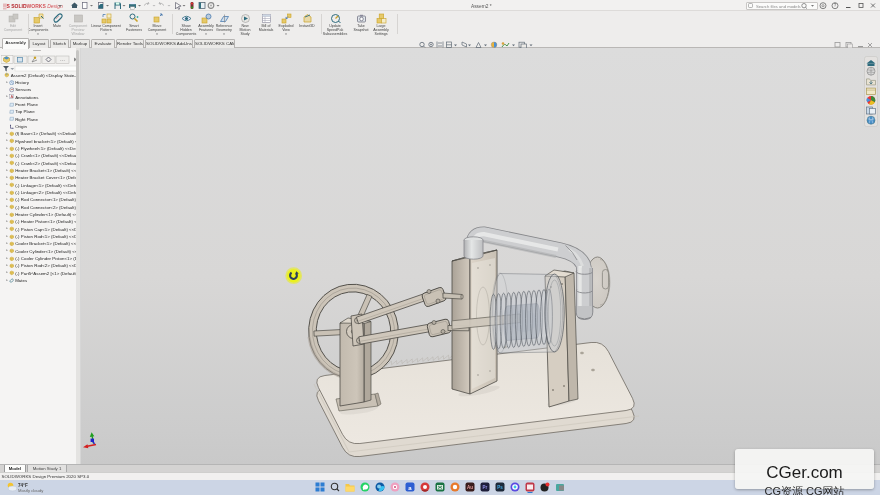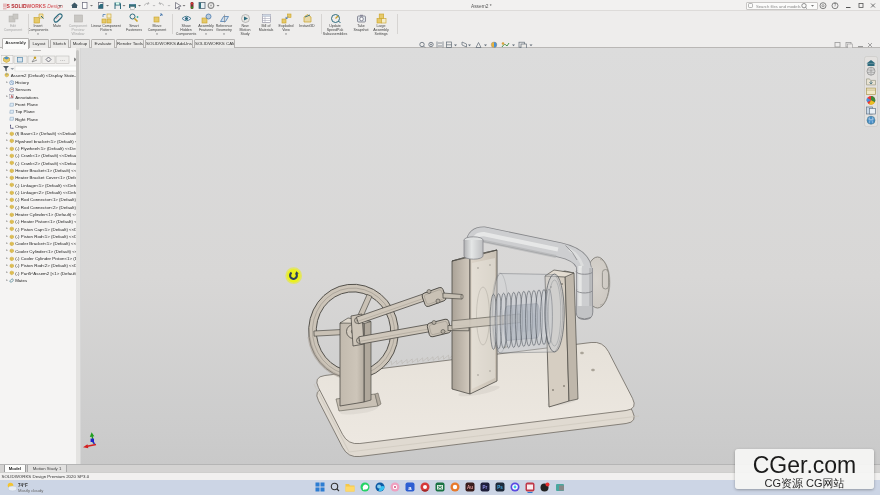--- a/index.html
+++ b/index.html
@@ -20,21 +20,21 @@
 #tree{left:0;top:48px;width:80px;height:416px;background:#f5f4f3;border-right:1px solid #b5b3b1}
 .trow{position:relative;height:7.33px;display:flex;align-items:center;font-size:4.4px;color:#1f1f1f;white-space:nowrap;overflow:hidden}
 .ar{width:3.2px;font-size:3.4px;color:#8f8f8f;flex:none;text-align:center;line-height:1}
 .tic{flex:none;margin-right:1px}
 #vp{left:81px;top:48px;width:799px;height:416px;background:linear-gradient(#dcdcdc,#d8d7d6 55%,#cccccc 92%,#c9c9c9)}
 #mtabs{left:0;top:464px;width:880px;height:8px;background:#d4d3d2;border-top:1px solid #b5b5b5}
 .mtab{position:absolute;top:0;height:7.5px;font-size:4.3px;line-height:7.5px;text-align:center}
 #statusbar{left:0;top:472px;width:880px;height:7.5px;background:#f1f0ef;border-top:1px solid #cfcfcd;font-size:4.4px;color:#333;line-height:7px;padding-left:1.5px}
 #taskbar{left:0;top:479.5px;width:880px;height:15.5px;background:#ccd5e5}
 #wm{left:735px;top:449px;width:139px;height:40px;background:rgba(245,245,244,0.96);border-radius:3px;box-shadow:0 1px 3px rgba(0,0,0,0.3);text-align:center;color:#1b1b1b;z-index:50}
-#wm .l1{font-size:23px;line-height:24px;letter-spacing:0px;margin-top:4px}
+#wm .l1{font-size:17px;line-height:24px;letter-spacing:0px;margin-top:12px}
 #wm .l2{font-size:11px;line-height:12.5px;color:#262626}
 </style></head><body>
 <div id="page">
 <div class="abs" id="titlebar"></div>
 <div class="abs" id="logo">▒S <span style="color:#b5252b">SOLID</span><span style="color:#d4555a">WORKS</span> <span style="font-weight:normal;color:#d4555a;font-style:italic">Design</span></div>
 <svg class="abs" style="left:56px;top:1px" width="170" height="9" viewBox="0 0 170 9">
       <path d="M3 4 l0 0"></path>
       <path d="M2 4 l2 2 2-2z" fill="#777"></path>
       <path d="M15 4.5 l3.5-3 3.5 3 z M16 4.5 h5 v2.5 h-5 z" fill="#3d5866"></path>
       <rect x="26.5" y="1.5" width="4.5" height="6" fill="#fdfdfd" stroke="#667" stroke-width="0.7"></rect>

